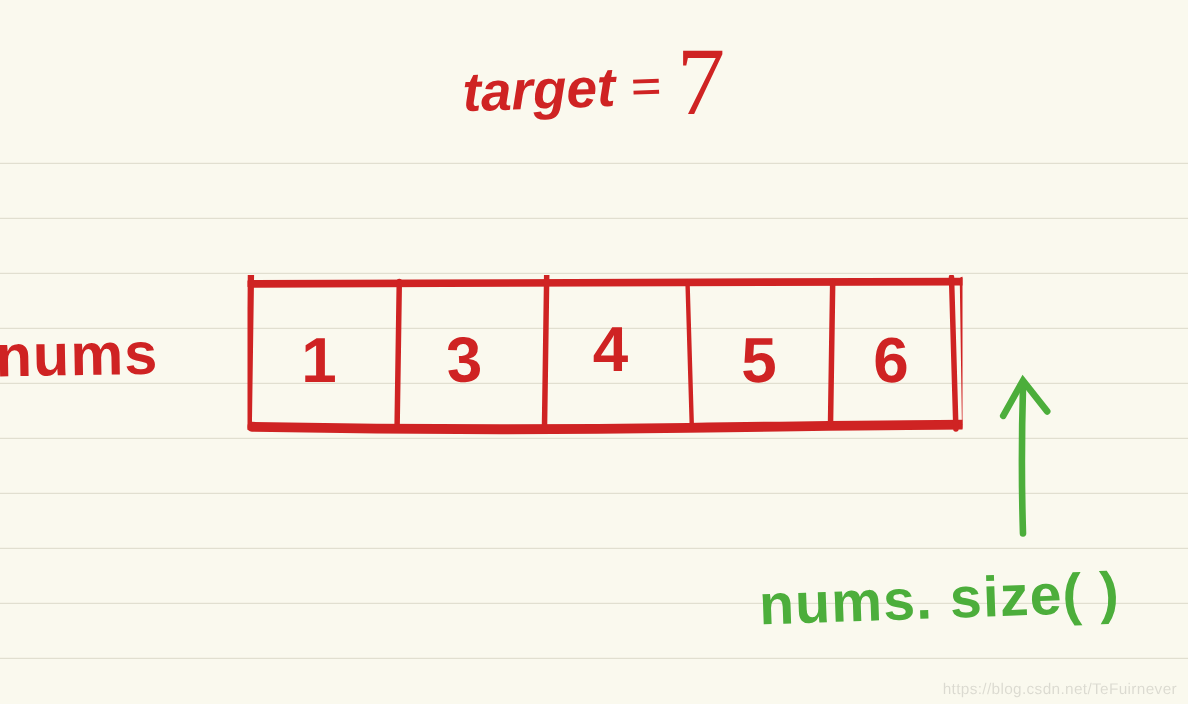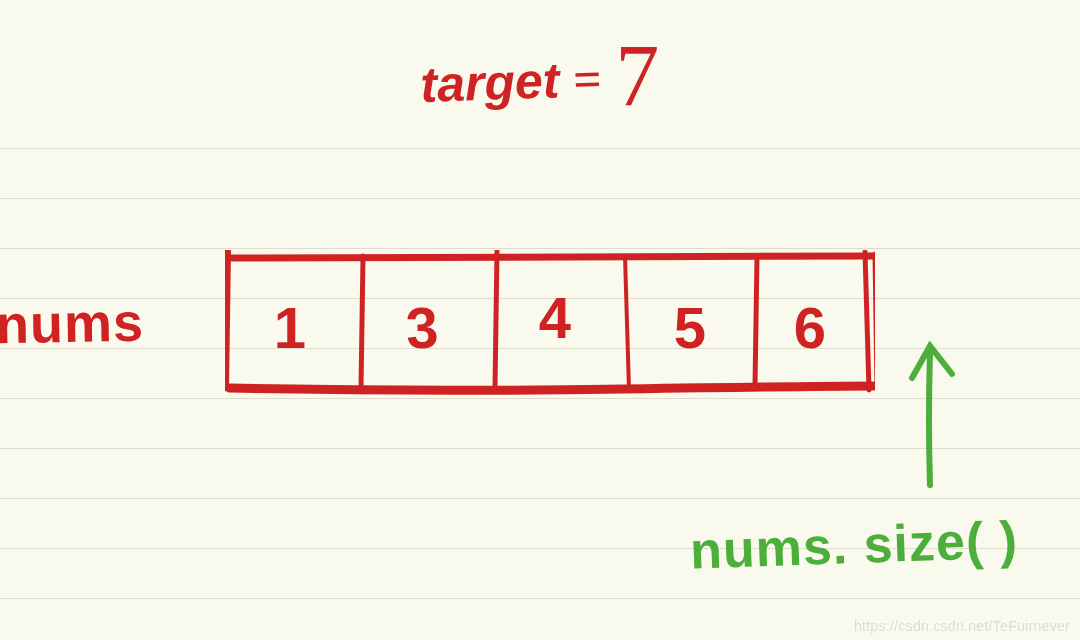--- a/index.html
+++ b/index.html
@@ -138,14 +138,14 @@
     <div class="cell-val hand" style="left:520px;">6</div>
   </div>
 
   <svg class="arrow-svg" viewBox="0 0 80 170">
     <path d="M 30 155 Q 28 90 30 22" stroke="#4cae3b" stroke-width="6" stroke-linecap="round" fill="none"></path>
     <path d="M 12 48 L 30 16 L 52 44" stroke="#4cae3b" stroke-width="6" stroke-linecap="round" fill="none"></path>
   </svg>
 
   <div class="greentext hand">nums. size( )</div>
 
-  <div class="watermark">https://csdn.csdn.net/TeFuirnever</div>
+  <div class="watermark">https://blog.csdn.net/TeFuirnever</div>
 </div>
 
 </body></html>

